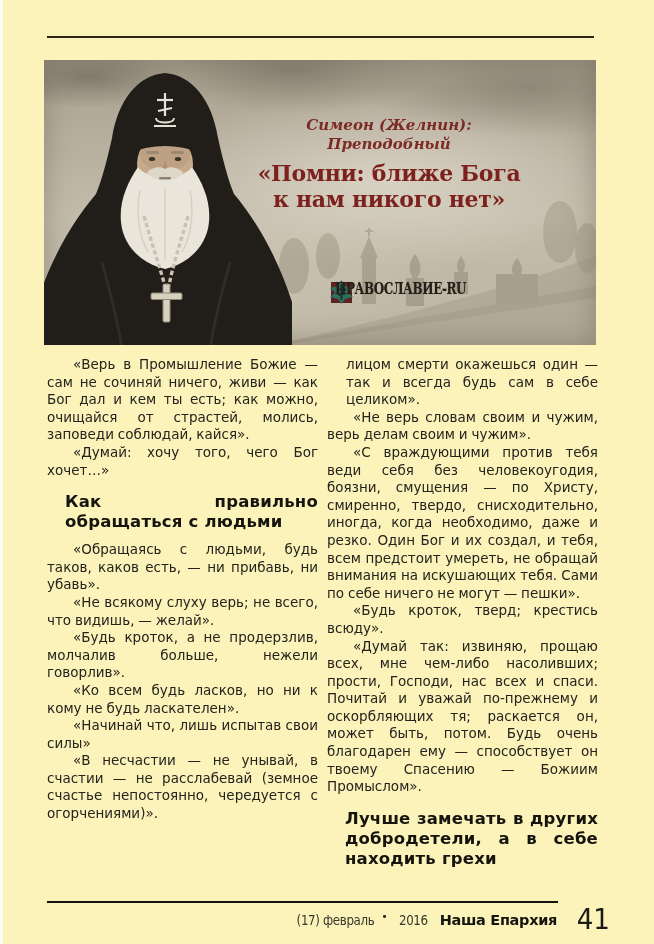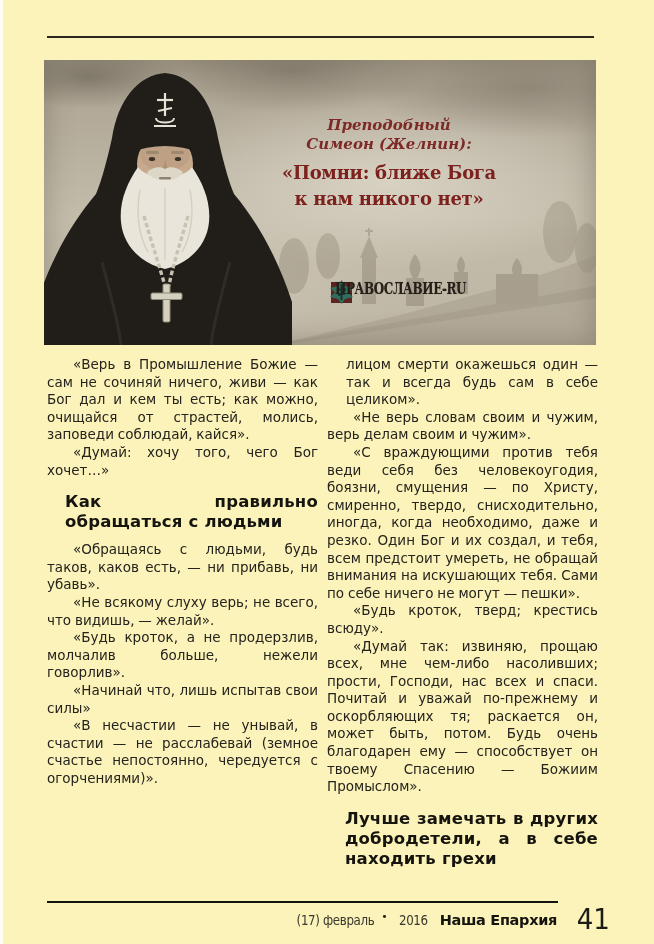--- a/index.html
+++ b/index.html
@@ -25,21 +25,21 @@
   }
   .photo svg{position:absolute;left:0;top:0;}
   .photo-caption{
     position:absolute;left:230px;top:56px;width:230px;text-align:center;
     color:#7d2a26;font-family:"DejaVu Serif",serif;font-weight:bold;font-style:italic;
     font-size:15px;line-height:19px;
   }
   .photo-quote{
     position:absolute;left:190px;top:100px;width:310px;text-align:center;
     color:#7c211d;font-family:"DejaVu Serif",serif;font-weight:bold;
-    font-size:18px;line-height:26px;letter-spacing:-0.3px;
+    font-size:22px;line-height:26px;letter-spacing:-0.3px;
   }
   .photo-logo{position:absolute;left:286px;top:220px;display:flex;align-items:center;}
   .logo-text{
     font-family:"DejaVu Serif",serif;font-weight:bold;font-size:15px;color:#241f18;
     letter-spacing:-0.5px;transform:scaleX(0.80) scaleY(1.05);transform-origin:left center;
     margin-left:5px;white-space:nowrap;text-shadow:0 0 1px rgba(36,31,24,.4);
   }
 
   
   .columns{
@@ -129,22 +129,22 @@
       <path d="M144,156 C136,184 128,208 125,226" stroke="#c9c2b2" stroke-width="3.4" fill="none" stroke-dasharray="4.5,2.6"></path>
       <g fill="#d6d0c0" stroke="#8f8875" stroke-width="1">
         <rect x="119" y="224" width="7" height="38" rx="1.5"></rect>
         <rect x="107" y="233" width="31" height="6.5" rx="1.5"></rect>
       </g>
       <path d="M58,202 C68,240 75,265 77,285 M186,202 C176,240 169,265 167,285" stroke="#39352c" stroke-width="3" fill="none" opacity="0.6"></path>
     </g>
   </svg>
 
   <div class="photo-caption">
+    <div>Симеон (Желнин):</div>
     <div>Преподобный</div>
-    <div>Симеон (Желнин):</div>
   </div>
   <div class="photo-quote">
     <div>«Помни: ближе Бога</div>
     <div>к нам никого нет»</div>
   </div>
   <div class="photo-logo">
     <svg width="23" height="24" viewBox="0 0 23 24">
       <rect x="1" y="2" width="21" height="21" fill="#5c2420"></rect>
       <path d="M11.5,0 L15,6 L23,8 L18,12.5 L23,17 L15,19 L11.5,24 L8,19 L0,17 L5,12.5 L0,8 L8,6 Z" fill="#2f6f5e"></path>
       <path d="M11.5,4 L11.5,20 M7,9.5 L16,9.5 M8,15 L15,13.5" stroke="#17362d" stroke-width="2"></path>
@@ -154,20 +154,21 @@
 </div>
 
 <div class="columns">
   <div class="col">
       <p class="para">«Верь в Промышление Божие — сам не сочиняй ничего, живи — как Бог дал и кем ты есть; как можно, очищайся от страстей, молись, заповеди соблюдай, кайся».</p>
       <p class="para">«Думай: хочу того, чего Бог хочет…»</p>
       <h3 class="subhead">Как правильно обращаться с людьми</h3>
       <p class="para">«Обращаясь с людьми, будь таков, каков есть, — ни прибавь, ни убавь».</p>
       <p class="para">«Не всякому слуху верь; не всего, что видишь, — желай».</p>
       <p class="para">«Будь кроток, а не продерзлив, молчалив больше, нежели говорлив».</p>
+      <p class="para">«Ко всем будь ласков, но ни к кому не будь ласкателен».</p>
       <p class="para">«Начинай что, лишь испытав свои силы»</p>
       <p class="para">«В несчастии — не унывай, в счастии — не расслабевай (земное счастье непостоянно, чередуется с огорчениями)».</p>
     </div>
   <div class="col">
       <p class="para noindent">лицом смерти окажешься один — так и всегда будь сам в себе целиком».</p>
       <p class="para">«Не верь словам своим и чужим, верь делам своим и чужим».</p>
       <p class="para">«С враждующими против тебя веди себя без человекоугодия, боязни, смущения — по Христу, смиренно, твердо, снисходительно, иногда, когда необходимо, даже и резко. Один Бог и их создал, и тебя, всем предстоит умереть, не обращай внимания на искушающих тебя. Сами по себе ничего не могут — пешки».</p>
       <p class="para">«Будь кроток, тверд; крестись всюду».</p>
       <p class="para">«Думай так: извиняю, прощаю всех, мне чем-либо насоливших; прости, Господи, нас всех и спаси. Почитай и уважай по-прежнему и оскорбляющих тя; раскается он, может быть, потом. Будь очень благодарен ему — способствует он твоему Спасению — Божиим Промыслом».</p>
       <h3 class="subhead">Лучше замечать в других добродетели, а в себе находить грехи</h3>

